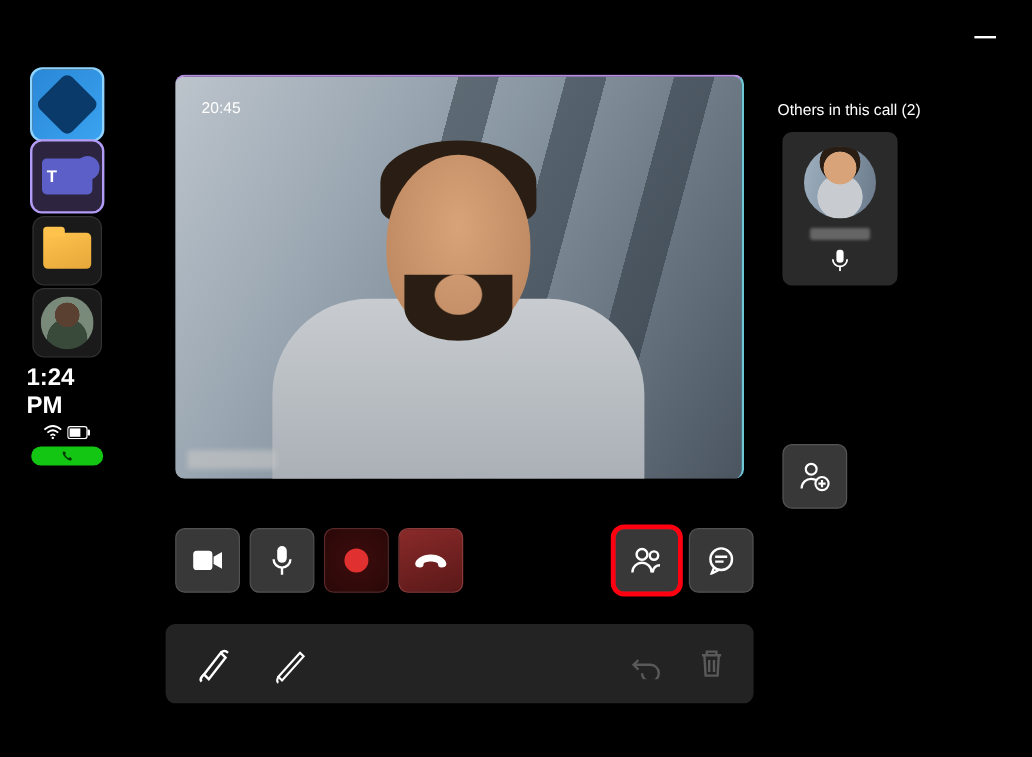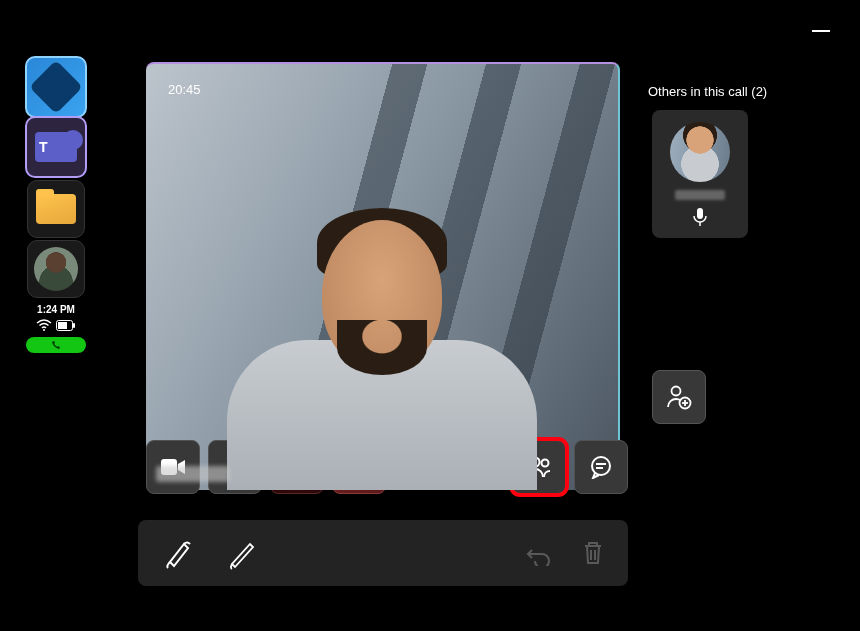--- a/index.html
+++ b/index.html
@@ -108,23 +108,23 @@
     width: 44px; height: 44px;
     border-radius: 50%;
     background:
       radial-gradient(circle at 50% 35%, #5a4030 28%, transparent 29%),
       radial-gradient(circle at 50% 80%, #3a4a3a 40%, transparent 41%),
       #7a8a7a;
   }
 
   .time-label {
     margin-top: 8px;
-    font-size: 10px;
+    font-size: 20px;
     font-weight: 600;
-    text-align: center;
+    text-align: left;
     width: 100%;
   }
   .status-icons {
     margin-top: 4px;
     display: flex;
     justify-content: center;
     gap: 4px;
     align-items: center;
   }
   .call-pill {
@@ -137,21 +137,21 @@
     align-items: center;
     justify-content: center;
   }
 
   
   .video-panel {
     position: absolute;
     left: 146px;
     top: 62px;
     width: 474px;
-    height: 428px;
+    height: 337px;
     border-radius: 8px;
     background: linear-gradient(120deg, #bcc4cc 0%, #8a98a4 45%, #4a5560 100%);
     border-top: 2px solid #b58fe0;
     border-right: 2px solid #6fc5d4;
     overflow: hidden;
   }
   .video-panel::after {
     content: "";
     position: absolute;
     inset: 0;

